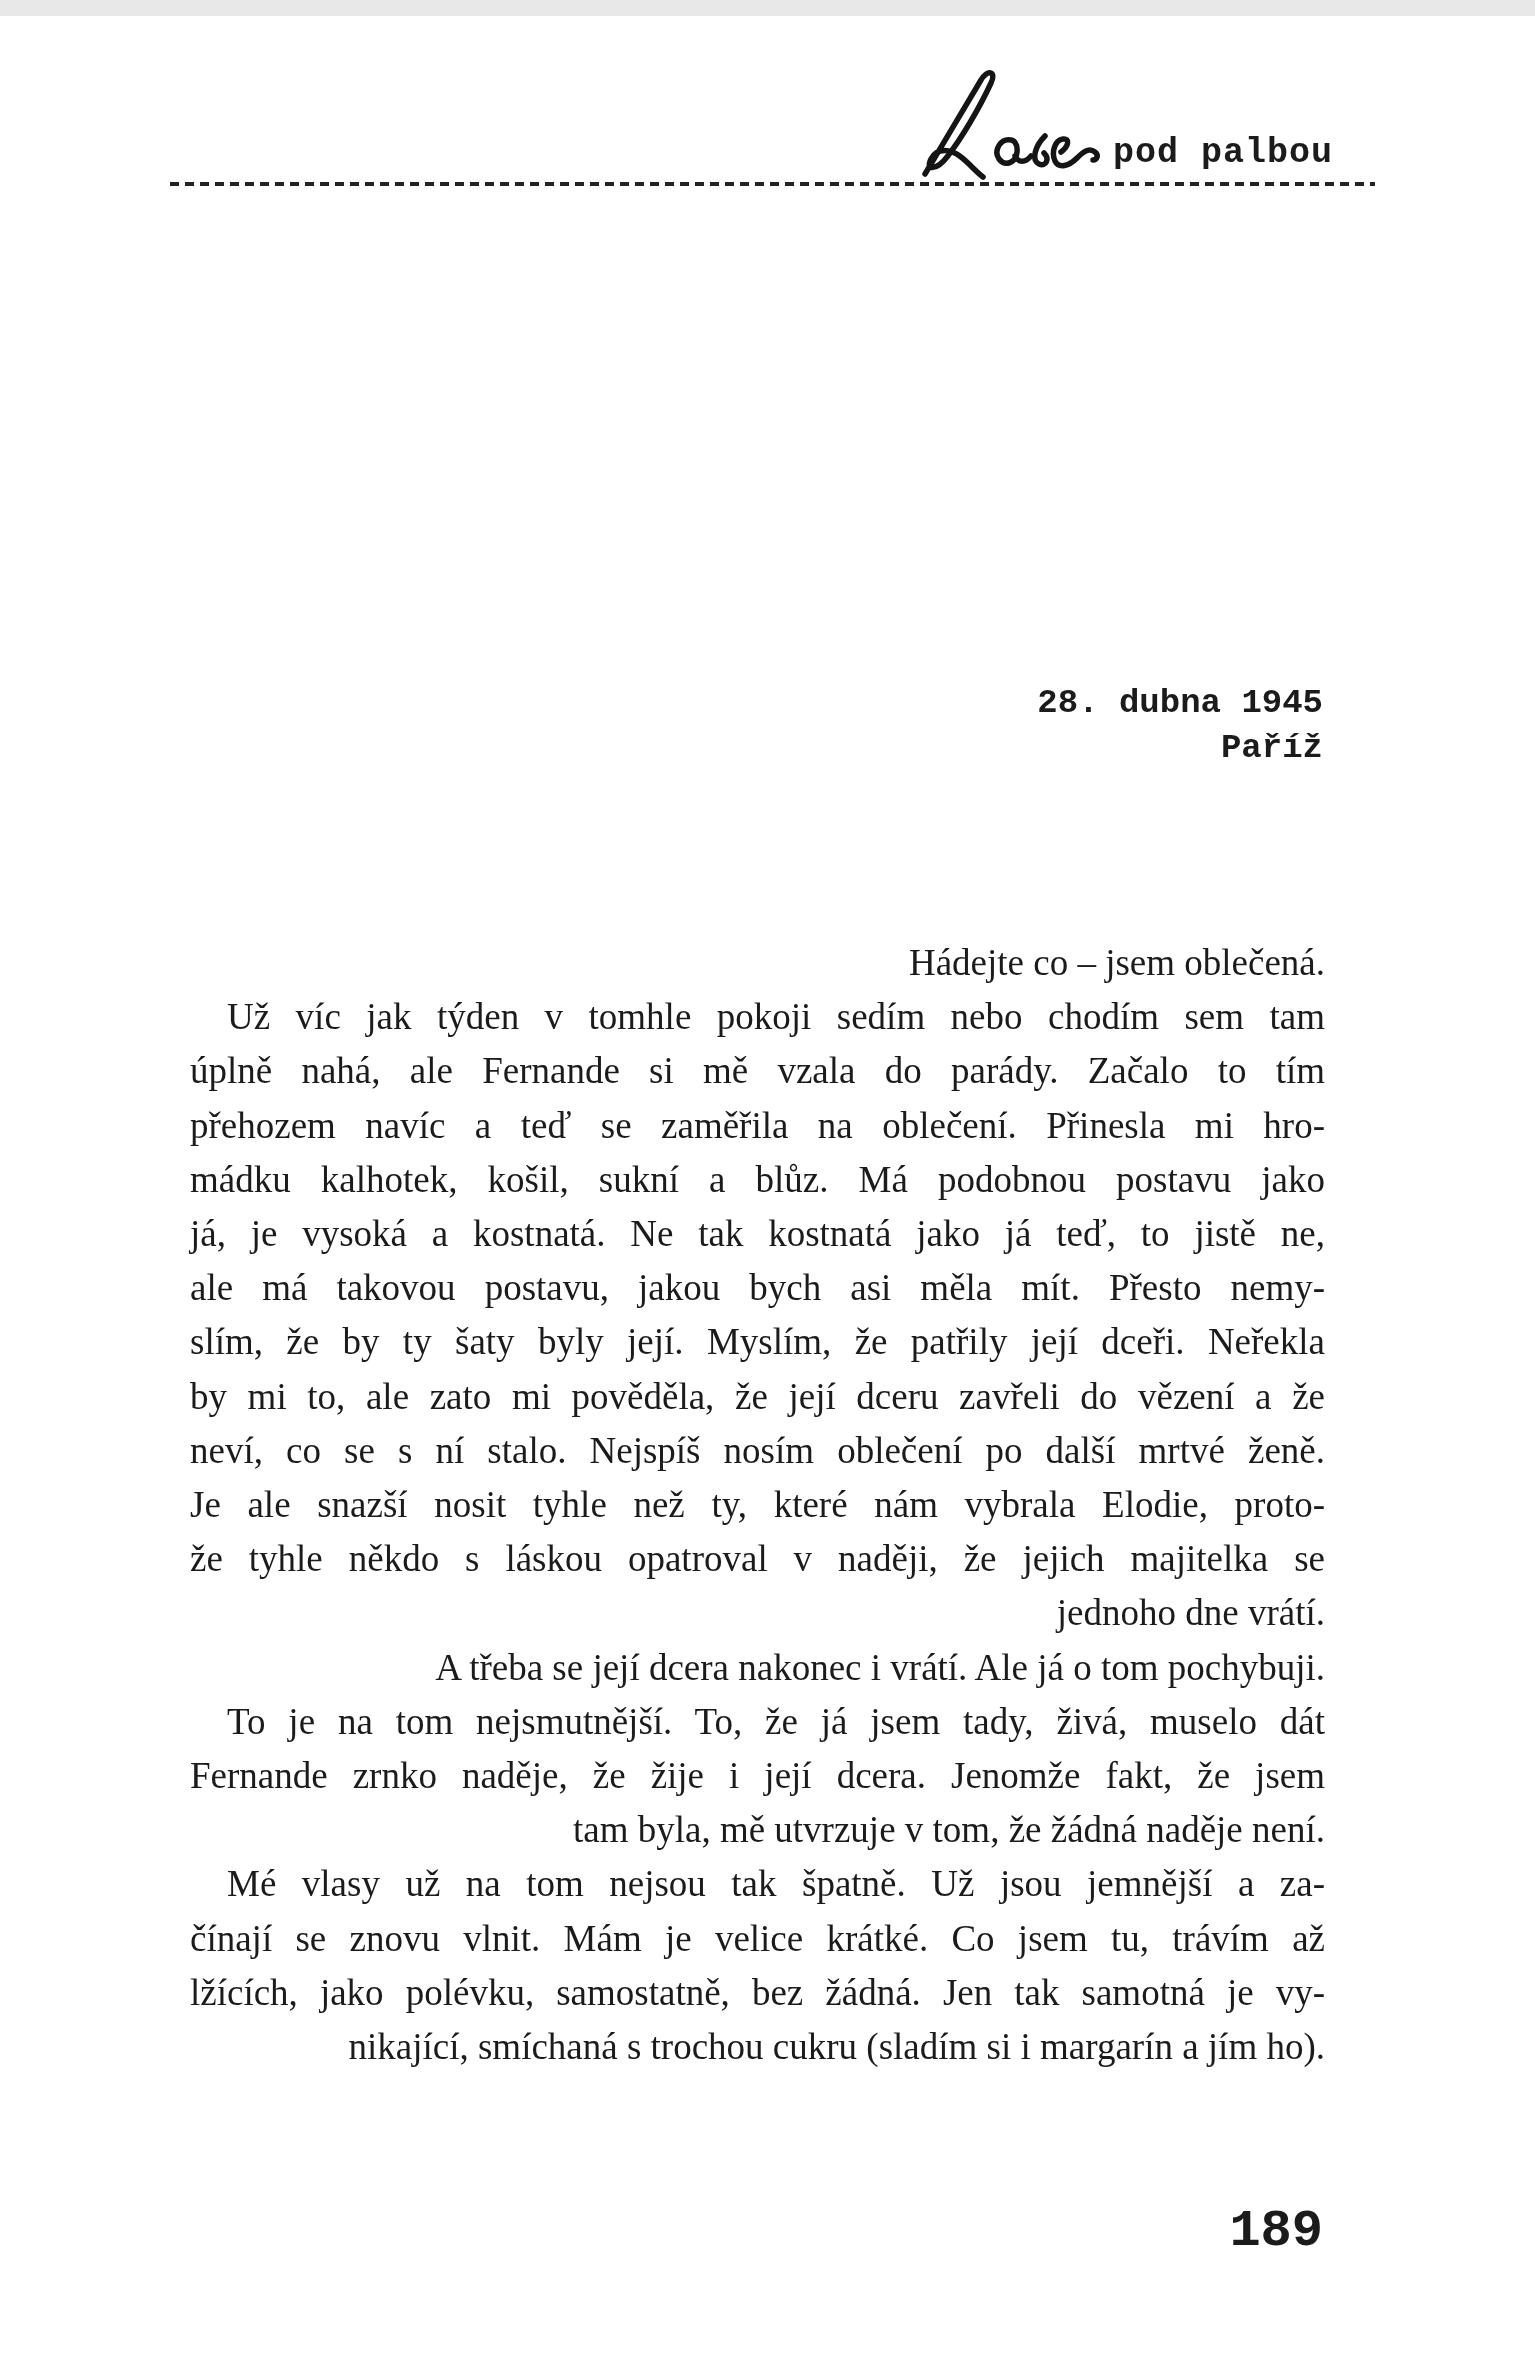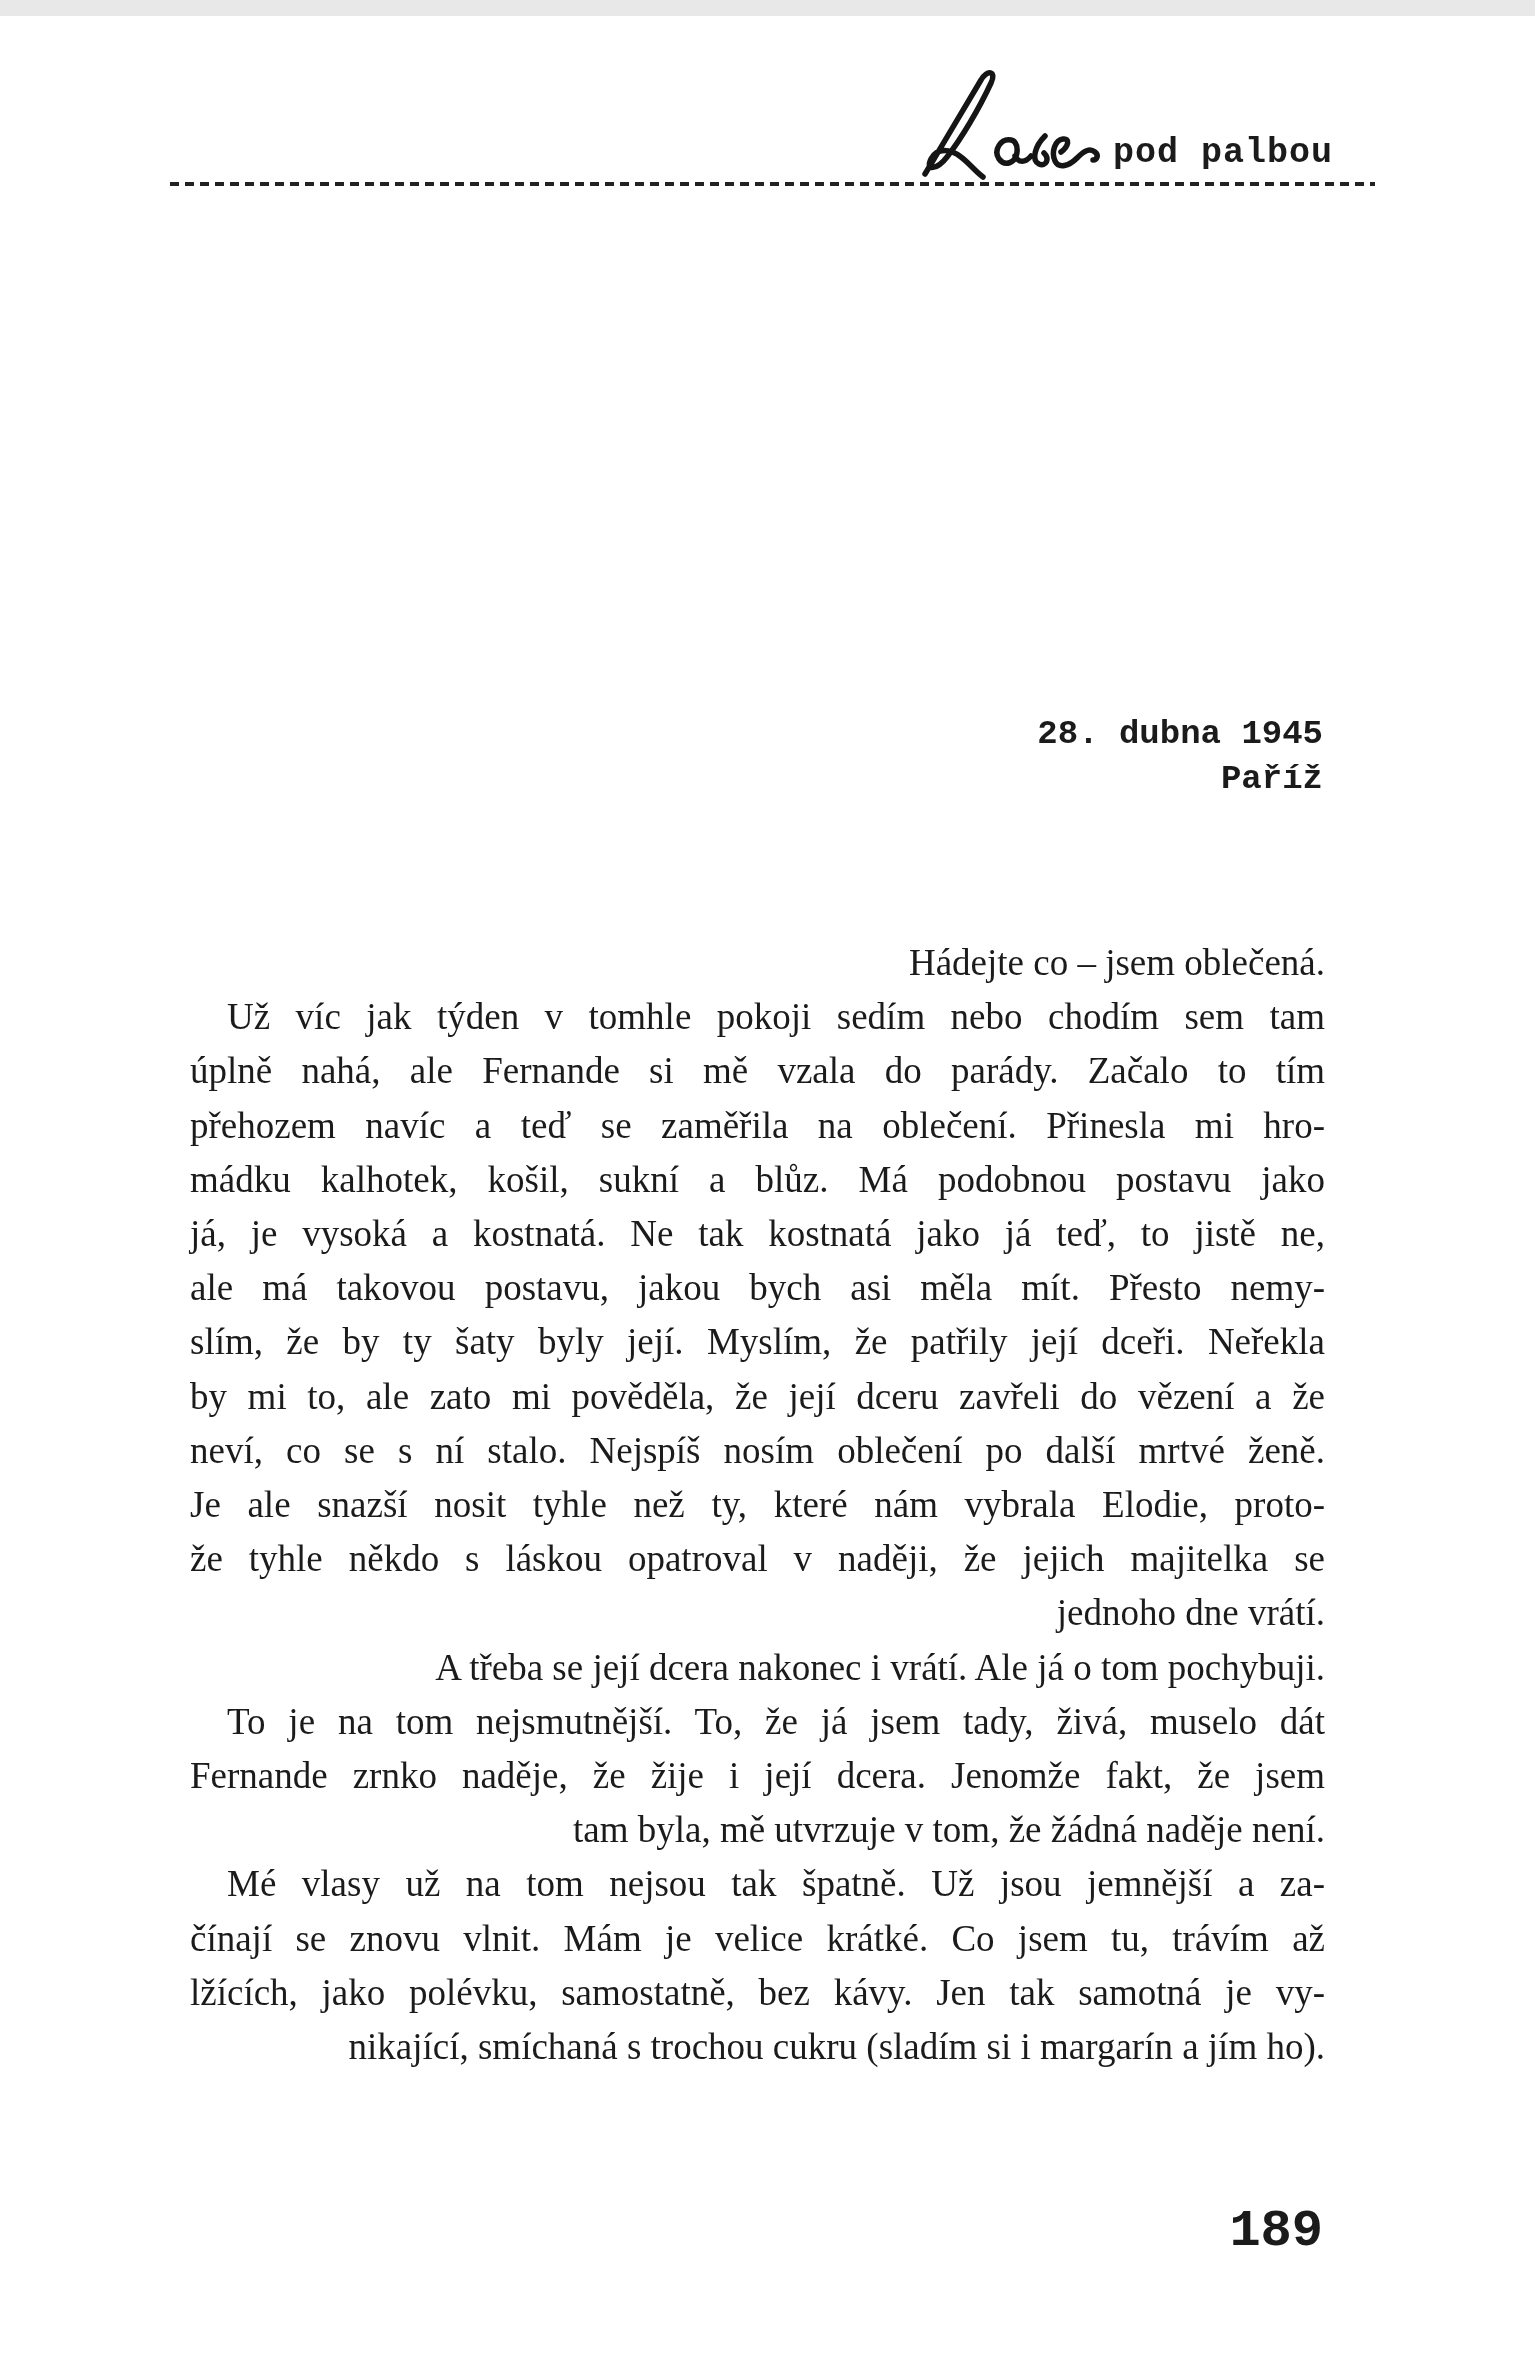--- a/index.html
+++ b/index.html
@@ -31,21 +31,21 @@
   .divider {
     position:absolute;
     left:170px; top:166px;
     width:1205px; height:4px;
     background:repeating-linear-gradient(90deg,#222 0 9px,transparent 9px 15px);
   }
 
   
   .dateline {
     position:absolute;
-    top:696px; right:212px;
+    top:665px; right:212px;
     text-align:right;
     font-family:"Liberation Mono", monospace;
     font-weight:700;
     font-size:34px;
     line-height:45px;
     white-space:nowrap;
   }
 
   
   .letter-body {
@@ -104,19 +104,19 @@
       <div class="line just"><span>neví, co se s ní stalo. Nejspíš nosím oblečení po další mrtvé ženě.</span></div>
       <div class="line just"><span>Je ale snazší nosit tyhle než ty, které nám vybrala Elodie, proto-</span></div>
       <div class="line just"><span>že tyhle někdo s láskou opatroval v naději, že jejich majitelka se</span></div>
       <div class="line"><span>jednoho dne vrátí.</span></div>
       <div class="line indent"><span>A třeba se její dcera nakonec i vrátí. Ale já o tom pochybuji.</span></div>
       <div class="line just indent"><span>To je na tom nejsmutnější. To, že já jsem tady, živá, muselo dát</span></div>
       <div class="line just"><span>Fernande zrnko naděje, že žije i její dcera. Jenomže fakt, že jsem</span></div>
       <div class="line"><span class="it">tam byla</span><span>, mě utvrzuje v tom, že žádná naděje není.</span></div>
       <div class="line just indent"><span>Mé vlasy už na tom nejsou tak špatně. Už jsou jemnější a za-</span></div>
       <div class="line just"><span>čínají se znovu vlnit. Mám je velice krátké. Co jsem tu, trávím až</span></div>
-      <div class="line just"><span>lžících, jako polévku, samostatně, bez kávy. Jen tak samotná je vy-</span></div>
+      <div class="line just"><span>lžících, jako polévku, samostatně, bez žádná. Jen tak samotná je vy-</span></div>
       <div class="line"><span>nikající, smíchaná s trochou cukru (sladím si i margarín a jím ho).</span></div>
     </div>
 
   <div class="pagenum">189</div>
 
 </div>
 
 </body></html>

